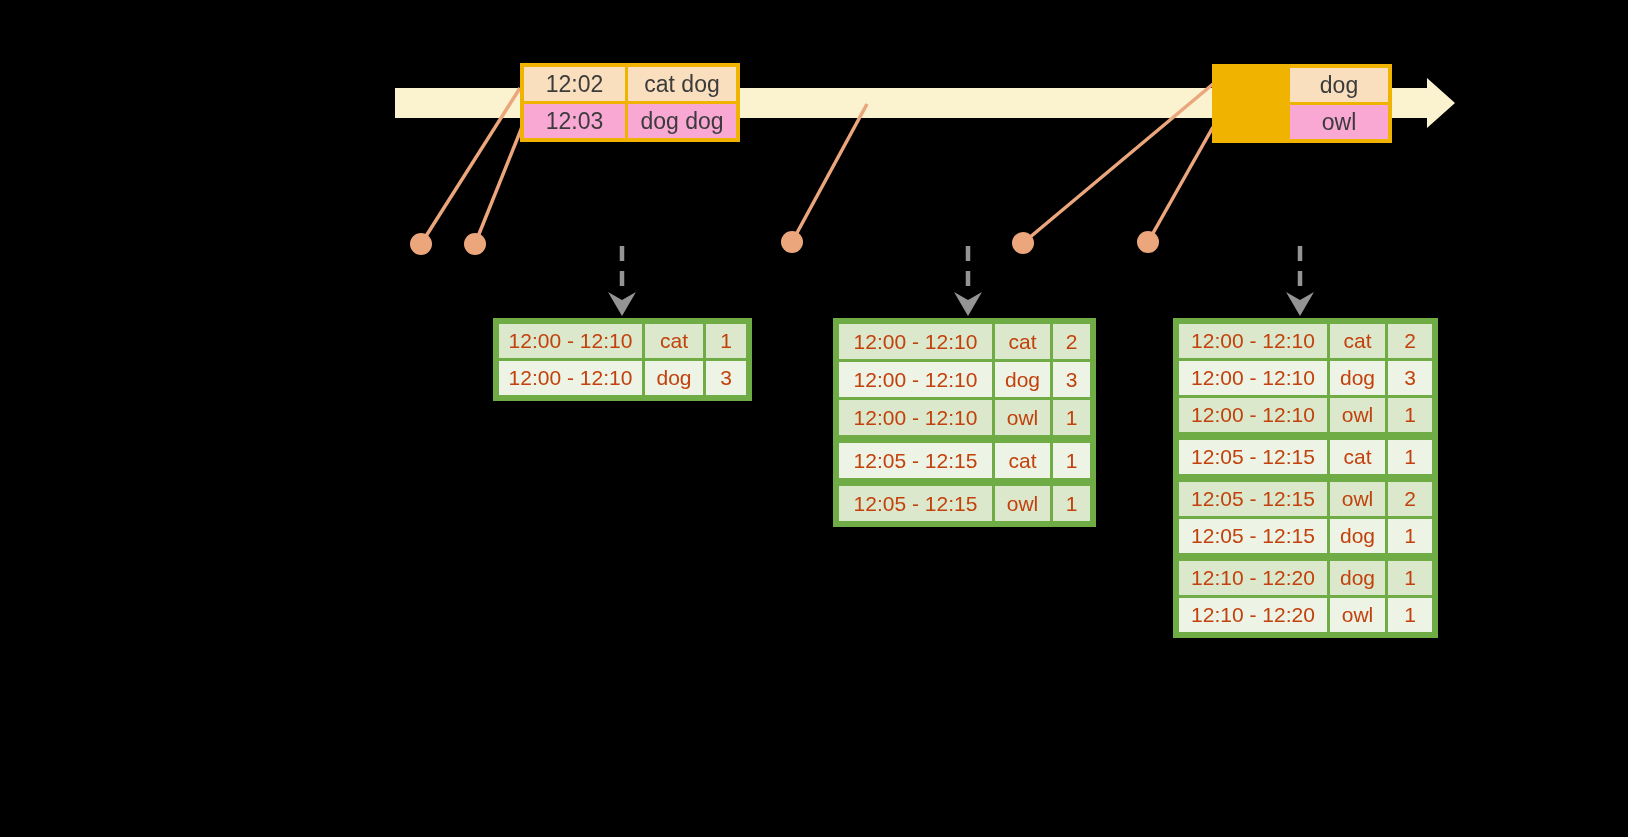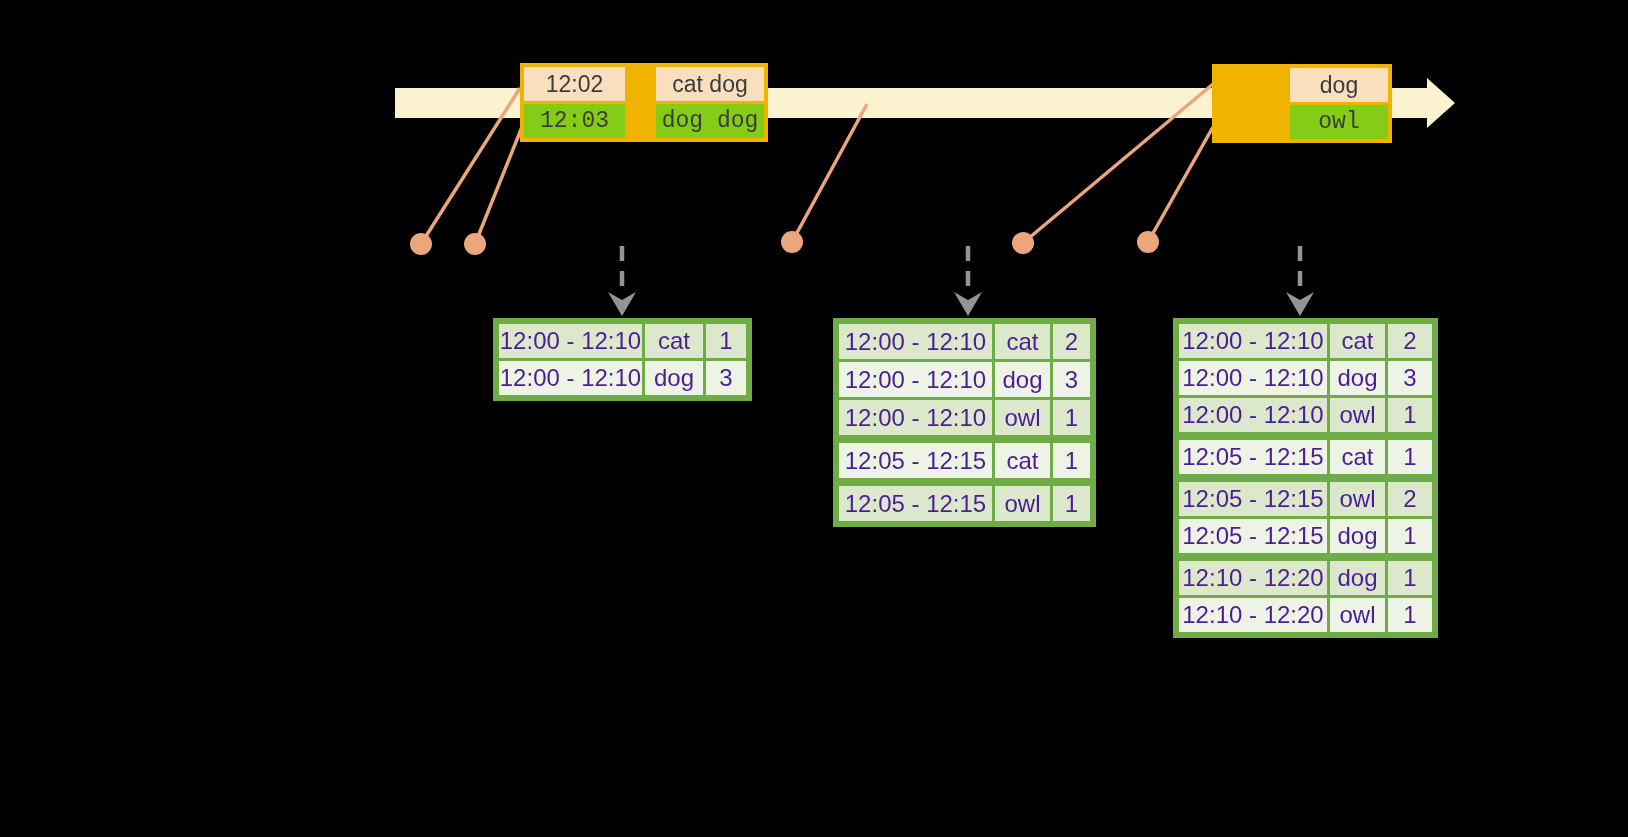--- a/index.html
+++ b/index.html
@@ -9,33 +9,33 @@
 
   
   .etable{position:absolute;z-index:2;display:block;width:max-content;
           border:4px solid #F0B400;background:#F0B400;}
   .erow{display:flex;height:34px;line-height:34px;}
   .erow + .erow{border-top:3px solid #F0B400;}
   .erow.short{height:32px;line-height:32px;}
   .ecell{text-align:center;font-size:23px;color:#3B3B3B;overflow:hidden;white-space:nowrap;}
   .ecell + .ecell{border-left:3px solid #F0B400;}
   .erow.dark .ecell{background:#F9DFBE;}
-  .erow.light .ecell{background:#84cc16;font-family:Liberation Mono, monospace;}
-  .e1{left:520px;top:63px;}  .e1 .c1{width:101px;} .e1 .c2{width:108px;margin-left:28px;}
+  .erow.light .ecell{background:#f9a8d4;}
+  .e1{left:520px;top:63px;}  .e1 .c1{width:101px;} .e1 .c2{width:108px;}
   .e2{left:866px;top:83px;}  .e2 .c1{width:83px;} .e2 .c2{width:104px;}
   .e3{left:1212px;top:64px;} .e3 .c1{width:71px;margin-top:36px;} .e3 .c2{width:98px;}
 
   
   .gtable{position:absolute;z-index:2;display:block;width:max-content;
           border:6px solid #6FAC46;background:#6FAC46;}
   .grow{display:flex;height:34px;line-height:34px;}
   .g2t .grow{height:35px;line-height:35px;}
   .grow + .grow{border-top:3px solid #6FAC46;}
   .grow.thick{border-top:8px solid #6FAC46;}
-  .gcell{text-align:center;font-size:24px;color:#4c1d95;overflow:hidden;white-space:nowrap;}
+  .gcell{text-align:center;font-size:21px;color:#c2410c;overflow:hidden;white-space:nowrap;}
   .gcell + .gcell{border-left:3px solid #6FAC46;}
   .grow.dark .gcell{background:#DBE8CC;}
   .grow.light .gcell{background:#EDF3E5;}
   .g1{left:493px;top:318px;}  .g1 .c1{width:143px;} .g1 .c2{width:58px;} .g1 .c3{width:40px;}
   .g2{left:833px;top:318px;}  .g2 .c1{width:153px;} .g2 .c2{width:55px;} .g2 .c3{width:37px;}
   .g3{left:1173px;top:318px;} .g3 .c1{width:148px;} .g3 .c2{width:55px;} .g3 .c3{width:44px;}
 </style>
 </head>
 <body>
 

